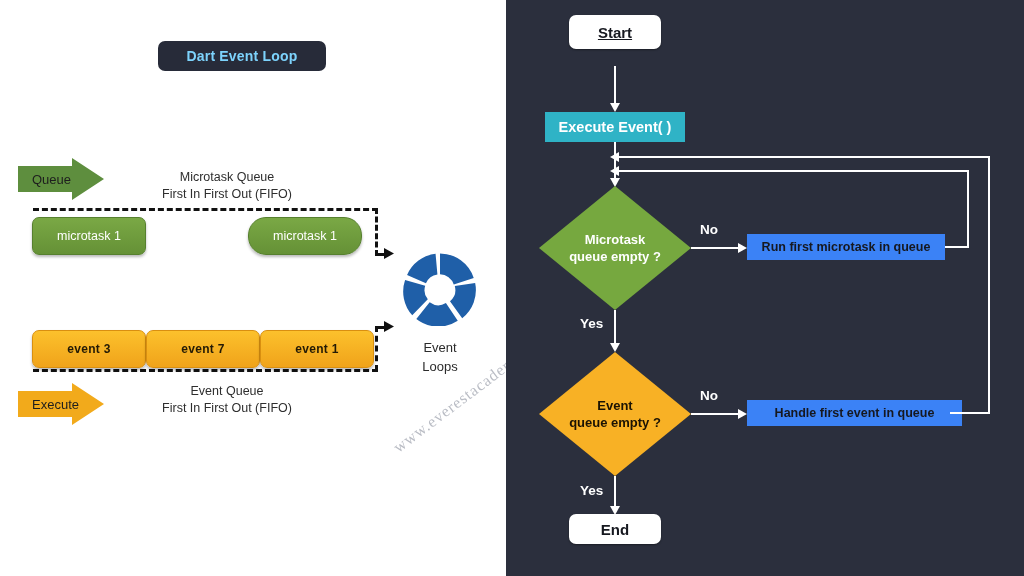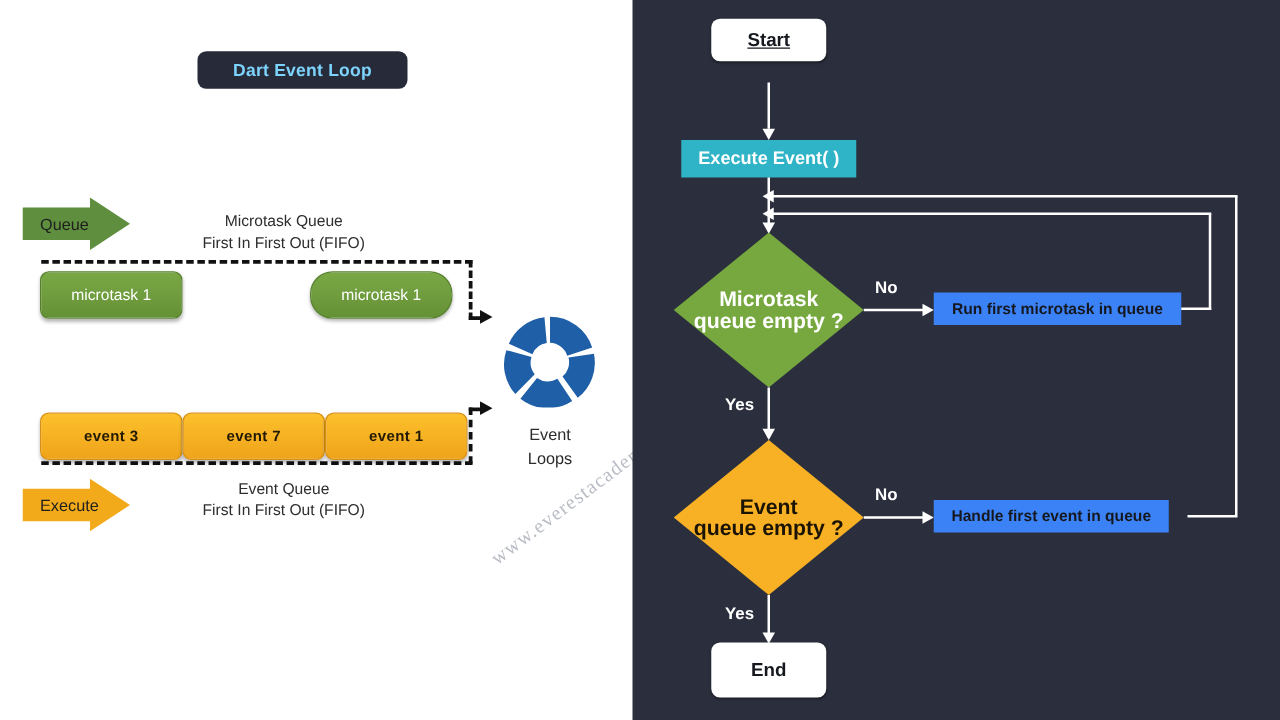--- a/index.html
+++ b/index.html
@@ -46,21 +46,21 @@
   
   .node{position:absolute;display:flex;align-items:center;justify-content:center;
     text-align:center;}
   .node-term{background:#ffffff;color:#16181f;border-radius:7px;font-size:15px;
     font-weight:bold;box-shadow:0 1px 2px rgba(0,0,0,.4);}
   .node-proc{background:#2fb3c6;color:#ffffff;font-size:14.5px;font-weight:bold;}
   .node-rect{background:#3b82f6;color:#16181f;font-size:12.5px;font-weight:bold;}
   .diamond{position:absolute;}
   .diamond .dia-shape{position:absolute;inset:0;}
   .diamond .dia-text{position:absolute;inset:0;display:flex;align-items:center;
-    justify-content:center;text-align:center;font-size:17px;font-weight:bold;line-height:17px;}
+    justify-content:center;text-align:center;font-size:13px;font-weight:bold;line-height:17px;}
   .dia-green .dia-text{color:#ffffff;}
   .dia-amber .dia-text{color:#1b1303;}
 
   .edge{position:absolute;background:#ffffff;}
   .edge-v{width:2px;}
   .edge-h{height:2px;}
   .arrowhead{position:absolute;width:0;height:0;}
   .ah-down{border-left:5px solid transparent;border-right:5px solid transparent;
     border-top:9px solid #ffffff;}
   .ah-right{border-top:5px solid transparent;border-bottom:5px solid transparent;
@@ -188,26 +188,26 @@
           <div>Event</div>
           <div>queue empty ?</div>
         </div>
       </div>
     </div>
 
     <div class="edge edge-h" style="left:185px;top:413px;width:48px;"></div>
     <div class="arrowhead ah-right" style="left:232px;top:409px;"></div>
     <div class="edge-label" style="left:194px;top:388px;">No</div>
 
-    <div class="node node-rect" style="left:241px;top:400px;width:188px;height:26px;">Handle first event in queue</div>
+    <div class="node node-rect" style="left:241px;top:400px;width:215px;height:26px;">Handle first event in queue</div>
 
     <div class="edge edge-h" style="left:444px;top:412px;width:40px;"></div>
     <div class="edge edge-v" style="left:482px;top:157px;height:255px;"></div>
     <div class="edge edge-h" style="left:112px;top:156px;width:372px;"></div>
     <div class="arrowhead ah-left" style="left:104px;top:152px;"></div>
 
     <div class="edge edge-v" style="left:108px;top:476px;height:36px;"></div>
     <div class="arrowhead ah-down" style="left:104px;top:506px;"></div>
     <div class="edge-label" style="left:74px;top:483px;">Yes</div>
 
-    <div class="node node-term" style="left:63px;top:514px;width:92px;height:44px;">End</div>
+    <div class="node node-term" style="left:63px;top:514px;width:92px;height:30px;">End</div>
   </div>
 </div>
 
 </body></html>

